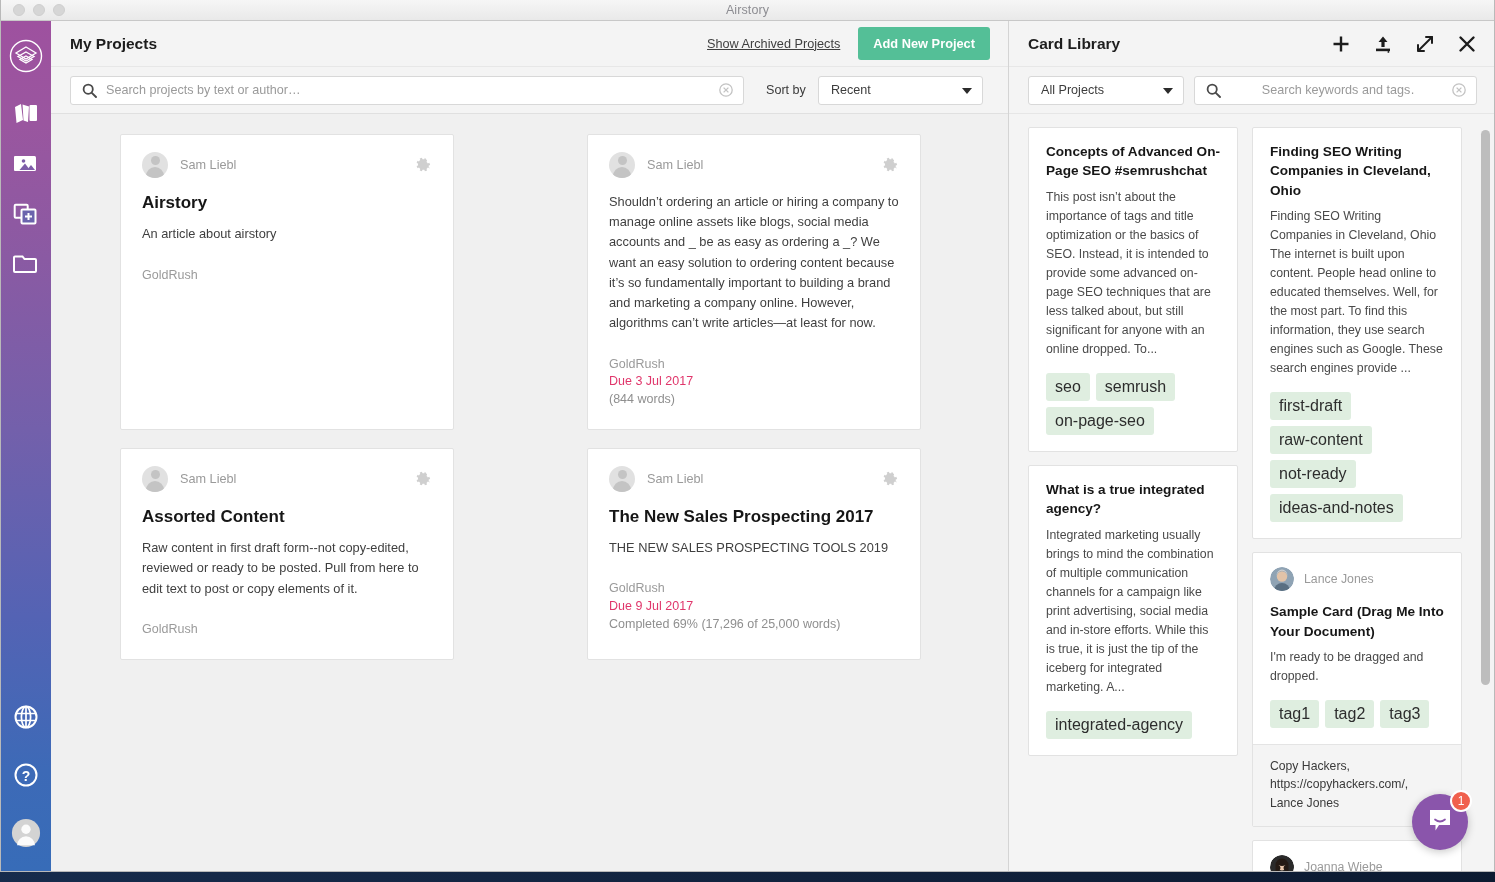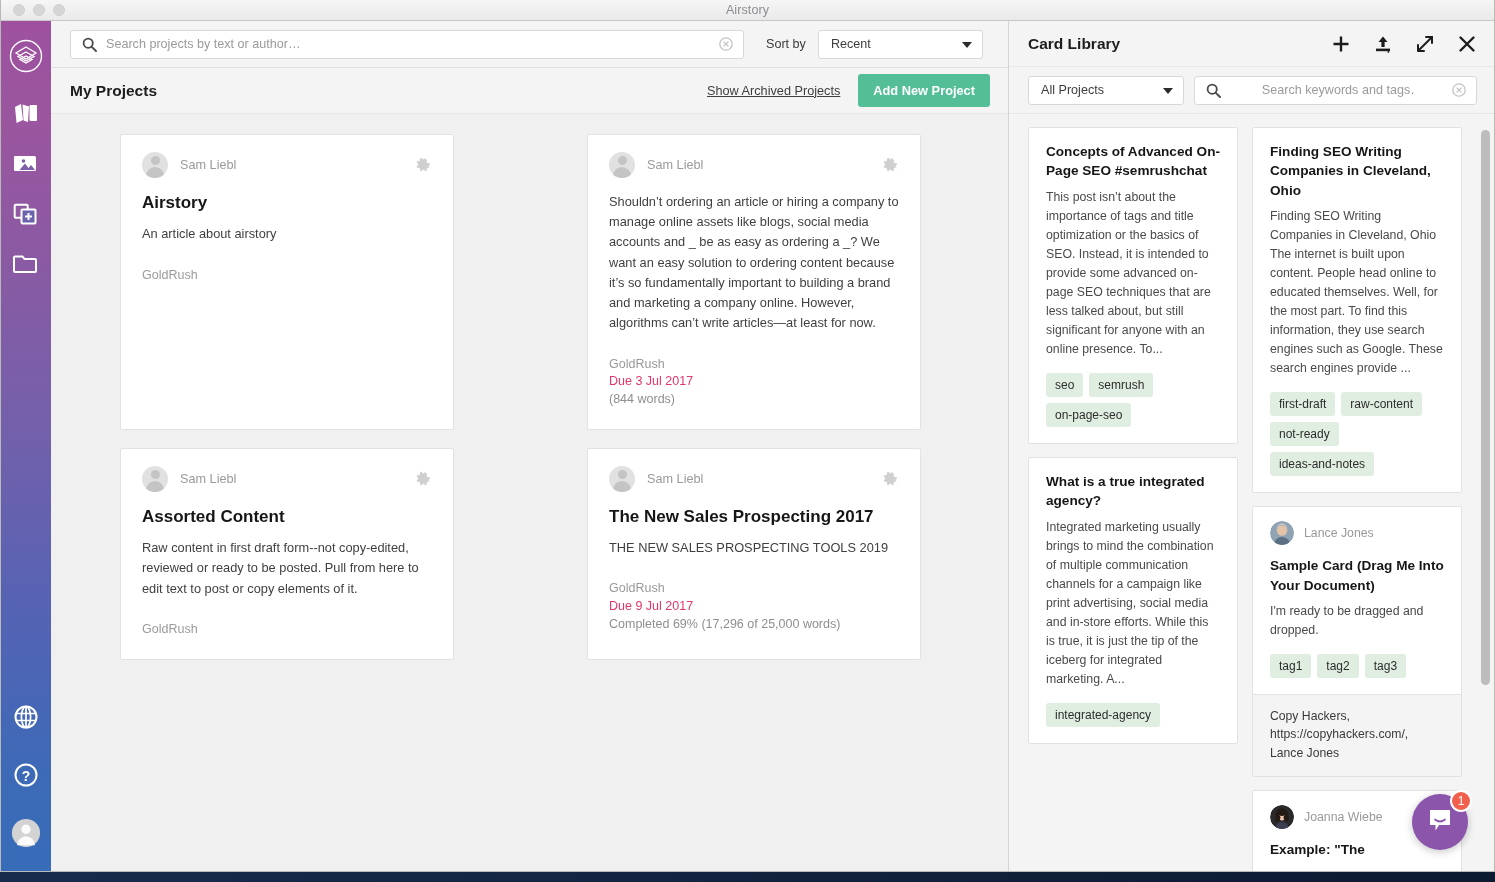--- a/index.html
+++ b/index.html
@@ -195,21 +195,21 @@
   .libcard-top { display: flex; align-items: center; margin-bottom: 11px; }
   .av-img { width: 24px; height: 24px; border-radius: 50%; flex: 0 0 24px; overflow: hidden; }
   .libcard-author { font-size: 12.3px; color: #9a9a9a; margin-left: 10px; }
   .libcard-title {
     font-size: 13.6px; font-weight: bold; color: #161616;
     line-height: 1.42; margin-bottom: 7px;
   }
   .libcard-excerpt { font-size: 12.3px; color: #4a4a4a; line-height: 1.55; }
   .tags { display: flex; flex-wrap: wrap; gap: 6px; margin-top: 14px; }
   .tag {
-    background: #dfeee0; color: #2d2d2d; font-size: 12px;
+    background: #dfeee0; color: #2d2d2d; font-size: 16px;
     padding: 5px 9px; border-radius: 3px; white-space: nowrap; cursor: pointer;
   }
   .libcard-source {
     background: #f4f4f4; border-top: 1px solid #e4e4e4;
     padding: 12px 17px 14px 17px;
     font-size: 12.2px; color: #3a3a3a; line-height: 1.5;
     word-break: break-word;
   }
 
   
@@ -315,20 +315,27 @@
             <circle cx="16" cy="16" r="15" fill="#d3d3d3"></circle>
             <circle cx="16" cy="12" r="5" fill="#fbfbfb"></circle>
             <path d="M6.5 29 a9.5 9.5 0 0 1 19 0 Z" fill="#fbfbfb"></path>
           </svg>
         </div>
       </div>
     </div>
 
     <div id="projects-pane">
 
+      <div id="projects-header">
+        <div id="page-title">My Projects</div>
+        <div class="spacer"></div>
+        <div id="archived-link">Show Archived Projects</div>
+        <button id="add-project-btn">Add New Project</button>
+      </div>
+
       <div id="projects-toolbar">
         <div class="searchbox" id="project-search">
           <span class="s-icon">
             <svg width="15" height="15" viewBox="0 0 15 15">
               <circle cx="6.2" cy="6.2" r="4.6" fill="none" stroke="#4a4a4a" stroke-width="1.8"></circle>
               <path d="M9.8 9.8 L14 14" stroke="#4a4a4a" stroke-width="1.9" stroke-linecap="round"></path>
             </svg>
           </span>
           <input type="text" placeholder="Search projects by text or author…" style="">
           <span class="clear-icon">
@@ -336,27 +343,20 @@
               <circle cx="7" cy="7" r="6.2" fill="none" stroke="#c3c3c3" stroke-width="1.3"></circle>
               <path d="M4.6 4.6 L9.4 9.4 M9.4 4.6 L4.6 9.4" stroke="#c3c3c3" stroke-width="1.3"></path>
             </svg>
           </span>
         </div>
         <span class="sortby-label">Sort by</span>
         <div class="select" id="sort-select">
           <span class="val">Recent</span>
           <span class="caret"></span>
         </div>
-      </div>
-
-      <div id="projects-header">
-        <div id="page-title">My Projects</div>
-        <div class="spacer"></div>
-        <div id="archived-link">Show Archived Projects</div>
-        <button id="add-project-btn">Add New Project</button>
       </div>
 
       <div id="projects-scroll">
         <div id="projects-grid">
             <div class="pcard">
               <div class="pcard-top">
                 <span class="av"></span>
                 <span class="pcard-author">Sam Liebl</span>
                 <span class="gear">
                   <svg width="18" height="18" viewBox="0 0 18 18">
@@ -481,21 +481,21 @@
           </span>
         </div>
       </div>
 
       <div id="library-scroll">
         <div id="library-cols">
             <div class="lib-col">
               <div class="libcard">
                 <div class="libcard-body">
                   <div class="libcard-title">Concepts of Advanced On-Page SEO #semrushchat</div>
-                  <div class="libcard-excerpt">This post isn’t about the importance of tags and title optimization or the basics of SEO. Instead, it is intended to provide some advanced on-page SEO techniques that are less talked about, but still significant for anyone with an online presence. To...</div>
+                  <div class="libcard-excerpt">This post isn’t about the importance of tags and title optimization or the basics of SEO. Instead, it is intended to provide some advanced on-page SEO techniques that are less talked about, but still significant for anyone with an online dropped. To...</div>
                   <div class="tags">
                     <span class="tag">seo</span>
                     <span class="tag">semrush</span>
                     <span class="tag">on-page-seo</span>
                   </div>
                 </div>
               </div>
               <div class="libcard">
                 <div class="libcard-body">
                   <div class="libcard-title">What is a true integrated agency?</div>

